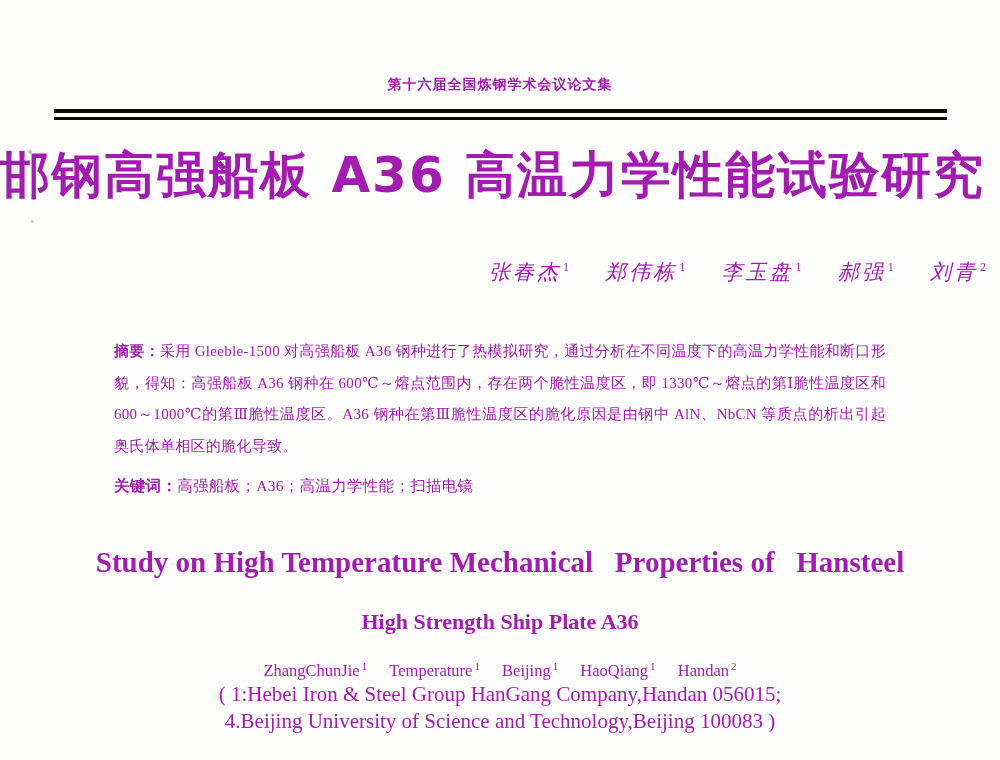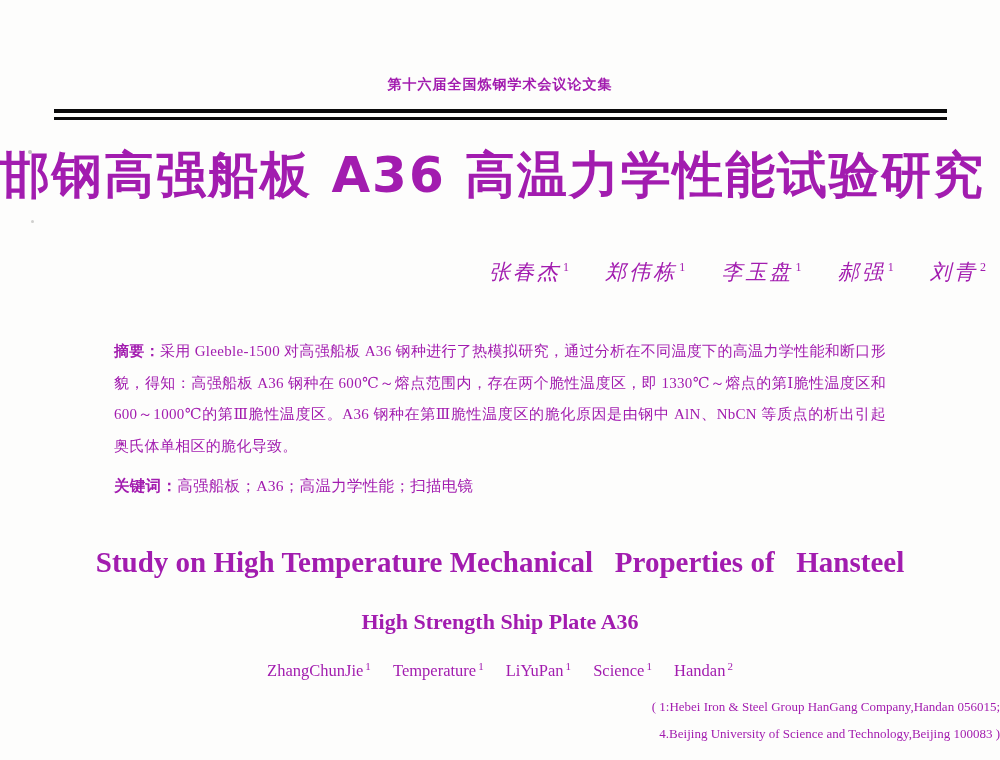--- a/index.html
+++ b/index.html
@@ -98,23 +98,23 @@
     font-weight: bold;
   }
   .authors-en {
     margin-top: 25px;
     text-align: center;
     font-size: 16.5px;
   }
   .authors-en .author-en { margin: 0 9px; white-space: nowrap; }
   .authors-en sup.author-sup { font-size: 11px; }
   .affiliation-en {
-    margin-top: 12px;
-    text-align: right;
-    font-size: 13px;
+    margin-top: 0;
+    text-align: center;
+    font-size: 21px;
     line-height: 27px;
   }
 </style>
 </head>
 <body>
 
 <div class="page">
 
   <span class="scan-speck speck-1"></span>
   <span class="scan-speck speck-2"></span>
@@ -137,22 +137,22 @@
   <p class="abstract-block"><span class="abs-label">摘要：</span><span>采用 Gleeble-1500 对高强船板 A36 钢种进行了热模拟研究，通过分析在不同温度下的高温力学性能和断口形貌，得知：高强船板 A36 钢种在 600℃～熔点范围内，存在两个脆性温度区，即 1330℃～熔点的第Ⅰ脆性温度区和 600～1000℃的第Ⅲ脆性温度区。A36 钢种在第Ⅲ脆性温度区的脆化原因是由钢中 AlN、NbCN 等质点的析出引起奥氏体单相区的脆化导致。</span></p>
 
   <p class="keywords-line"><span class="kw-label">关键词：</span><span>高强船板；A36；高温力学性能；扫描电镜</span></p>
 
   <div class="title-en-1">Study on High Temperature Mechanical   Properties of   Hansteel</div>
   <div class="title-en-2">High Strength Ship Plate A36</div>
 
   <div class="authors-en">
     <span class="author-en"><span>ZhangChunJie</span><sup class="author-sup">1</sup></span>
     <span class="author-en"><span>Temperature</span><sup class="author-sup">1</sup></span>
-    <span class="author-en"><span>LiYuPan</span><sup class="author-sup">1</sup></span>
-    <span class="author-en"><span>Science</span><sup class="author-sup">1</sup></span>
+    <span class="author-en"><span>Beijing</span><sup class="author-sup">1</sup></span>
+    <span class="author-en"><span>HaoQiang</span><sup class="author-sup">1</sup></span>
     <span class="author-en"><span>Handan</span><sup class="author-sup">2</sup></span>
   </div>
 
   <div class="affiliation-en">
     <div>( 1:Hebei Iron &amp; Steel Group HanGang Company,Handan 056015;</div>
     <div>4.Beijing University of Science and Technology,Beijing 100083 )</div>
   </div>
 
 </div>
 

